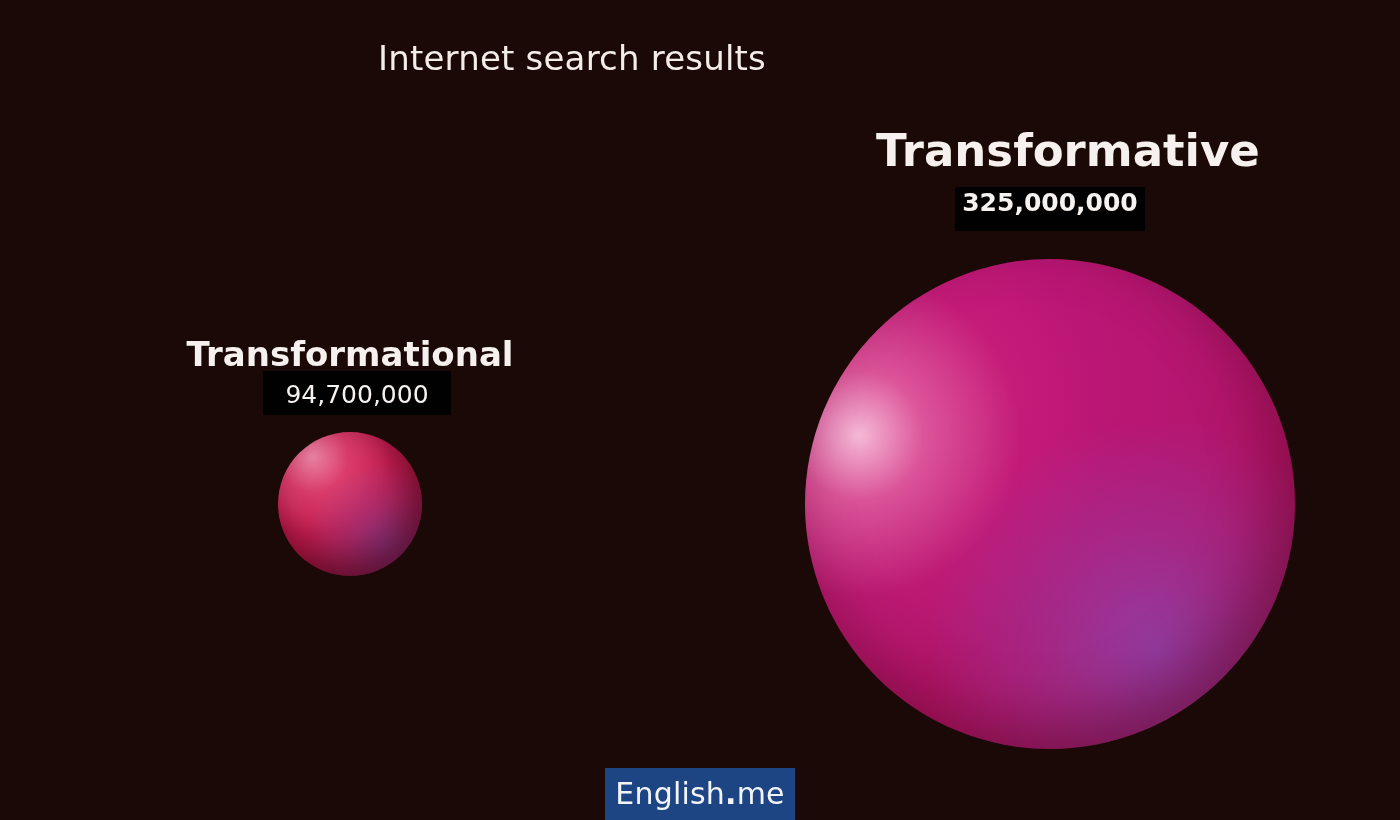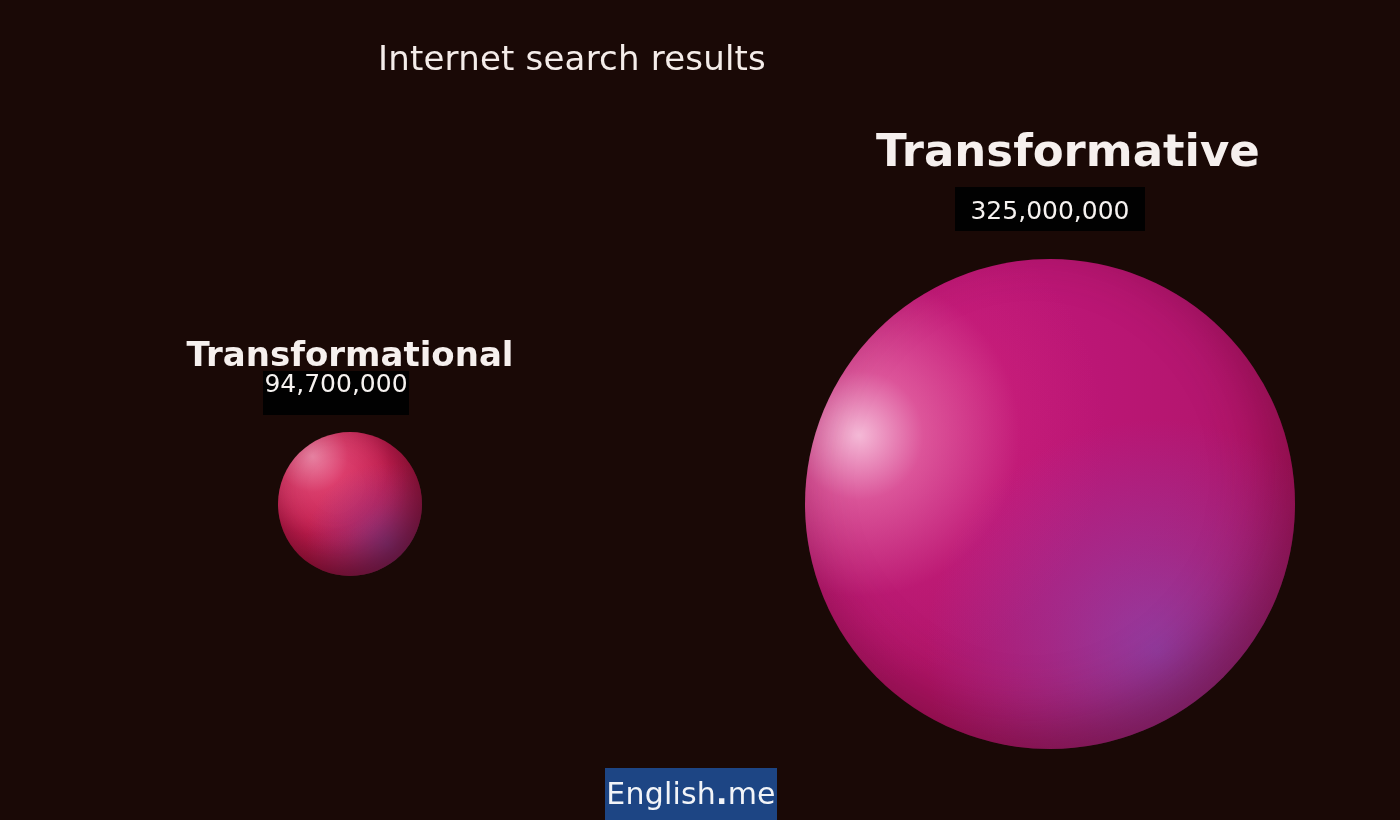--- a/index.html
+++ b/index.html
@@ -67,23 +67,24 @@
   #group-transformational .bubble-label {
     left: 176px;
     top: 313px;
     width: 348px;
     font-size: 34px;
     margin-top: 24px;
   }
   #group-transformational .bubble-value {
     left: 263px;
     top: 371px;
-    width: 146px;
+    width: 188px;
     height: 44px;
     font-size: 25px;
+    padding-top: 11px;
     box-sizing: border-box;
   }
   #group-transformational .bubble {
     left: 278px;
     top: 432px;
     width: 144px;
     height: 144px;
     background:
       radial-gradient(circle at 76% 78%, rgba(108,86,190,0.50) 0%, rgba(108,86,190,0.22) 26%, rgba(108,86,190,0) 52%),
       radial-gradient(circle at 24% 17%, rgba(255,210,225,0.55) 0%, rgba(243,120,150,0.30) 22%, rgba(214,38,84,0.05) 48%, rgba(214,38,84,0) 64%),
@@ -97,41 +98,42 @@
     top: 128px;
     width: 348px;
     font-size: 45px;
   }
   #group-transformative .bubble-value {
     left: 955px;
     top: 187px;
     width: 190px;
     height: 44px;
     font-size: 25px;
-    padding-top: 11px;
+    padding-top: 3px;
     box-sizing: border-box;
+    font-weight: bold;
   }
   #group-transformative .bubble {
     left: 805px;
     top: 259px;
     width: 490px;
     height: 490px;
     background:
       radial-gradient(circle at 72% 80%, rgba(120,96,214,0.52) 0%, rgba(120,96,214,0.26) 20%, rgba(120,96,214,0) 44%),
       radial-gradient(circle at 11% 36%, rgba(255,214,232,0.85) 0%, rgba(248,140,186,0.52) 12%, rgba(226,48,134,0.14) 30%, rgba(226,48,134,0) 46%),
       radial-gradient(circle at 33% 25%, #c21a78 0%, #bb1675 26%, #b4166f 48%, #b01362 70%, #a50c4c 88%, #9c0739 100%);
     box-shadow: inset -18px -26px 60px rgba(70,4,30,0.40);
   }
 
   
   .logo-badge {
     position: absolute;
     left: 605px;
     top: 768px;
-    width: 172px;
+    width: 190px;
     height: 52px;
     background: #1d4584;
     display: flex;
     align-items: center;
     justify-content: center;
   }
   .logo-text {
     color: #f2f4f8;
     font-size: 30px;
     font-weight: 400;

